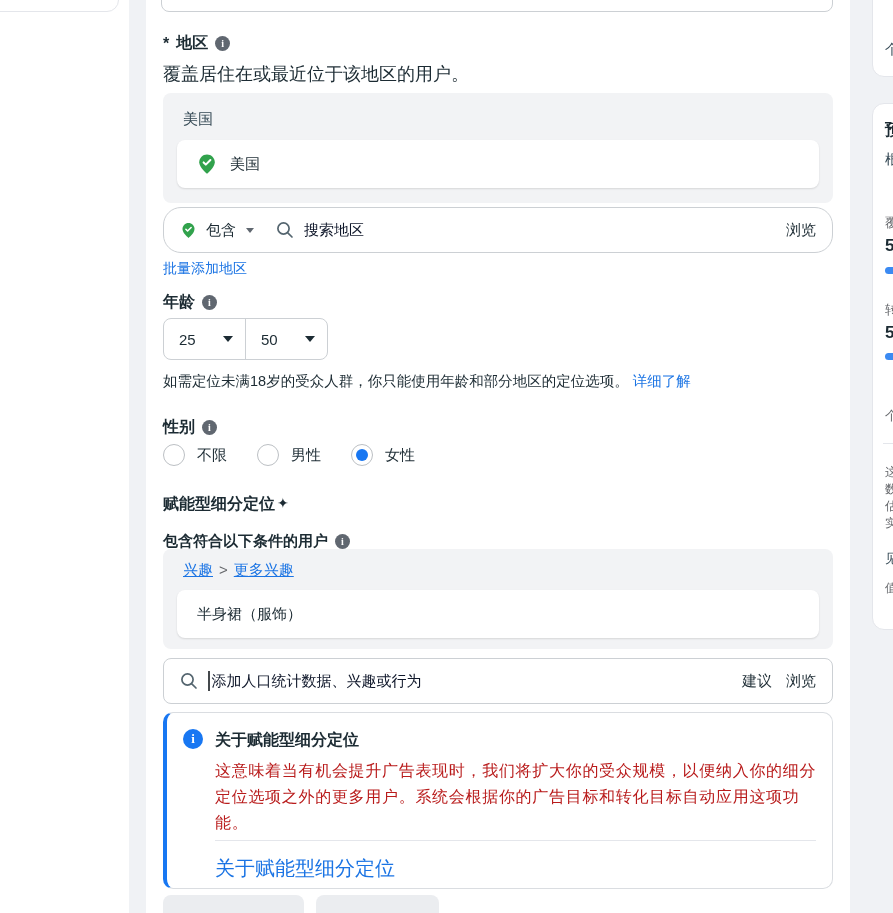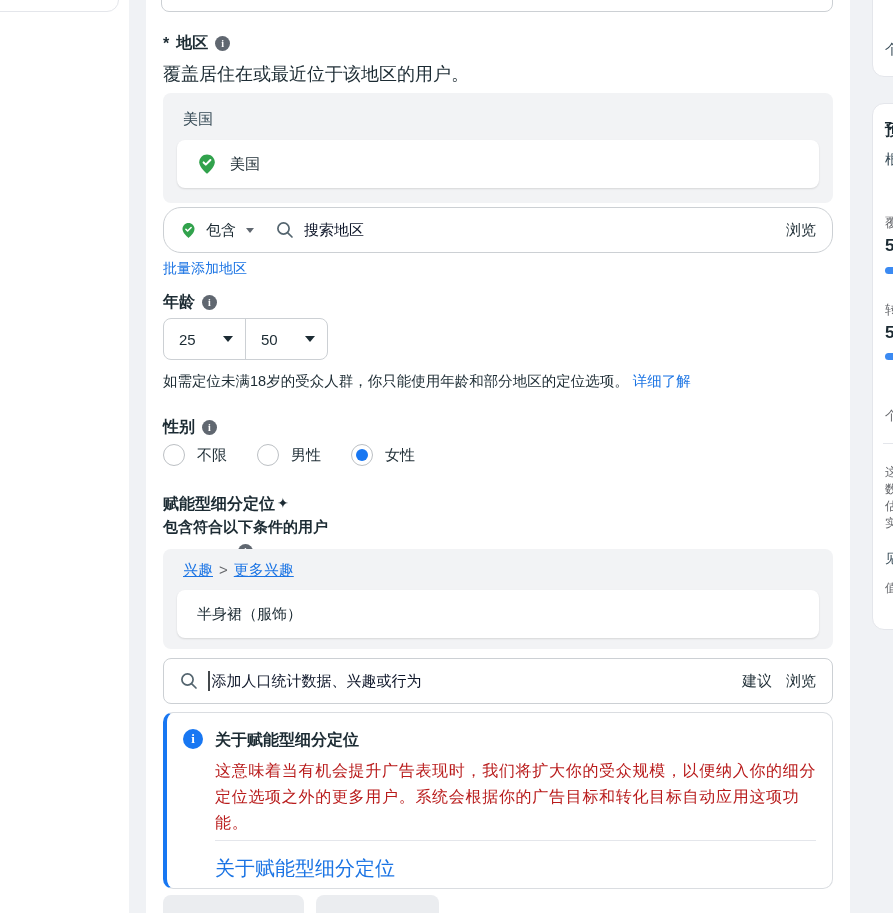--- a/index.html
+++ b/index.html
@@ -177,21 +177,21 @@
       <div class="radio-item">
         <span class="radio-circle checked"></span>
         <span>女性</span>
       </div>
     </div>
 
     <div class="section-label" style="top:494px;gap:0;">
       <span>赋能型细分定位</span>
       <span class="sparkle">✦</span>
     </div>
-    <div class="section-label" style="top:518px;font-size:15px;flex-direction:column;">
+    <div class="section-label" style="top:532px;font-size:15px;">
       <span>包含符合以下条件的用户</span>
       <span class="info-dot">i</span>
     </div>
 
     <div class="gray-box" style="top:549px;height:100px;">
       <div class="breadcrumb">
         <span class="link-u">兴趣</span><span class="bc-sep">&gt;</span><span class="link-u">更多兴趣</span>
       </div>
       <div class="white-chip" style="top:41px;">
         <span style="margin-left:20px;">半身裙（服饰）</span>

